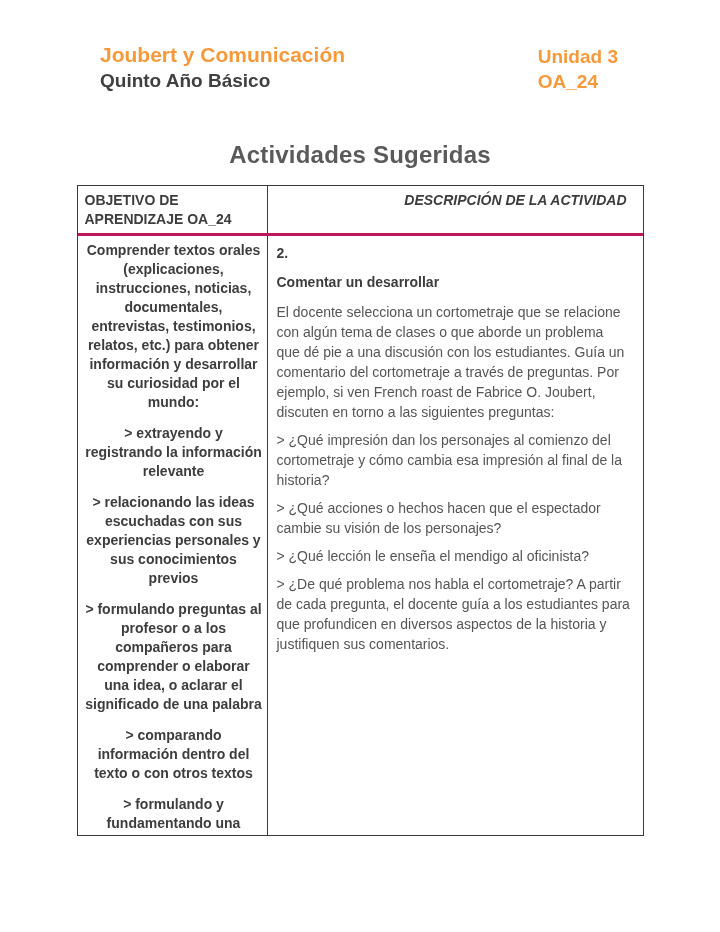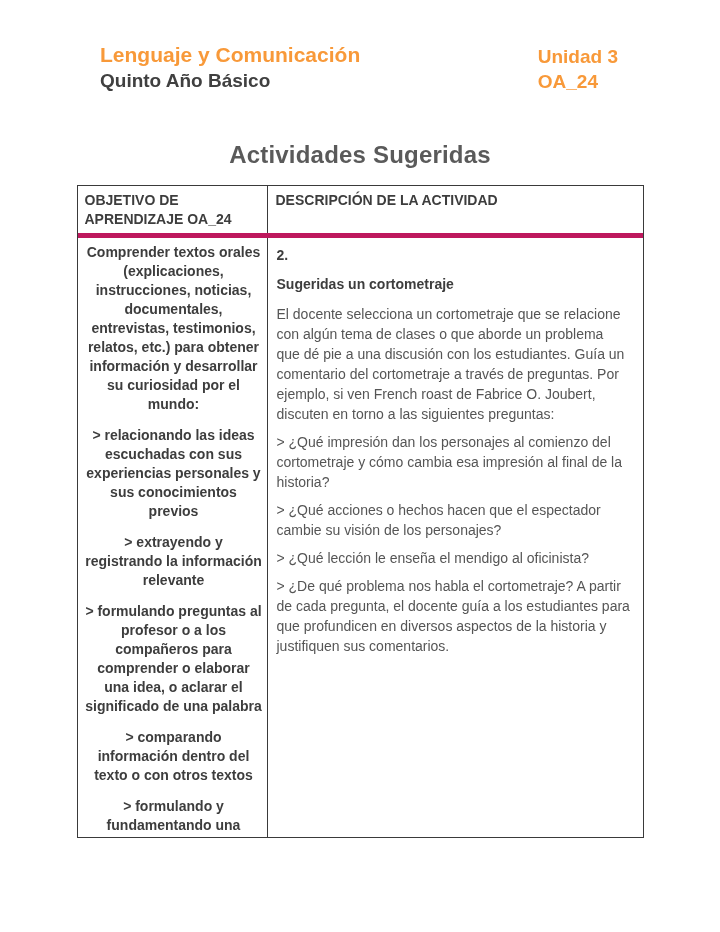--- a/index.html
+++ b/index.html
@@ -53,38 +53,39 @@
   }
   
   .doc-table {
     width: 567px;
     margin: 16px auto 0;
     border: 1px solid #3a3a3a;
     box-sizing: border-box;
   }
   .table-head {
     display: flex;
-    border-bottom: 5px solid #be185d;
+    border-bottom: 3px solid #be185d;
   }
   .th {
     font-size: 14px;
     font-weight: bold;
     color: #3D3D3D;
     line-height: 19px;
     box-sizing: border-box;
   }
   .th-objective {
     width: 190px;
     border-right: 1px solid #3a3a3a;
     padding: 5px 8px 4px 7px;
   }
   .th-activity {
     flex: 1;
-    text-align: left;
-    padding: 5px 8px 4px 8px;
+    text-align: right;
+    padding: 5px 16px 4px 8px;
+    font-style: italic;
   }
   .table-body {
     display: flex;
     height: 599px;
     overflow: hidden;
   }
   .td {
     box-sizing: border-box;
     overflow: hidden;
   }
@@ -112,48 +113,48 @@
     color: #3D3D3D;
   }
   .activity-number { margin: 0 0 9px 0 !important; }
   .activity-heading { margin: 0 0 10px 0 !important; }
 </style>
 </head>
 <body>
 
 <div class="page-header">
   <div class="header-left">
-    <div class="subject-title">Lenguaje y Comunicación</div>
+    <div class="subject-title">Joubert y Comunicación</div>
     <div class="grade-subtitle">Quinto Año Básico</div>
   </div>
   <div class="header-right">
     <div class="unit-label">Unidad 3</div>
     <div class="oa-label">OA_24</div>
   </div>
 </div>
 
 <div class="page-title">Actividades Sugeridas</div>
 
 <div class="doc-table">
   <div class="table-head">
     <div class="th th-objective">OBJETIVO DE APRENDIZAJE OA_24</div>
     <div class="th th-activity">DESCRIPCIÓN DE LA ACTIVIDAD</div>
   </div>
   <div class="table-body">
     <div class="td td-objective">
       <p>Comprender textos orales (explicaciones, instrucciones, noticias, documentales, entrevistas, testimonios, relatos, etc.) para obtener información y desarrollar su curiosidad por el mundo:</p>
+      <p>&gt; extrayendo y registrando la información relevante</p>
       <p>&gt; relacionando las ideas escuchadas con sus experiencias personales y sus conocimientos previos</p>
-      <p>&gt; extrayendo y registrando la información relevante</p>
       <p>&gt; formulando preguntas al profesor o a los compañeros para comprender o elaborar una idea, o aclarar el significado de una palabra</p>
       <p>&gt; comparando información dentro del texto o con otros textos</p>
       <p>&gt; formulando y fundamentando una opinión sobre lo</p>
     </div>
     <div class="td td-activity">
       <p class="activity-number">2.</p>
-      <p class="activity-heading">Sugeridas un cortometraje</p>
+      <p class="activity-heading">Comentar un desarrollar</p>
       <p>El docente selecciona un cortometraje que se relacione con algún tema de clases o que aborde un problema que dé pie a una discusión con los estudiantes. Guía un comentario del cortometraje a través de preguntas. Por ejemplo, si ven French roast de Fabrice O. Joubert, discuten en torno a las siguientes preguntas:</p>
       <p>&gt; ¿Qué impresión dan los personajes al comienzo del cortometraje y cómo cambia esa impresión al final de la historia?</p>
       <p>&gt; ¿Qué acciones o hechos hacen que el espectador cambie su visión de los personajes?</p>
       <p>&gt; ¿Qué lección le enseña el mendigo al oficinista?</p>
       <p>&gt; ¿De qué problema nos habla el cortometraje? A partir de cada pregunta, el docente guía a los estudiantes para que profundicen en diversos aspectos de la historia y justifiquen sus comentarios.</p>
     </div>
   </div>
 </div>
 
 </body></html>

